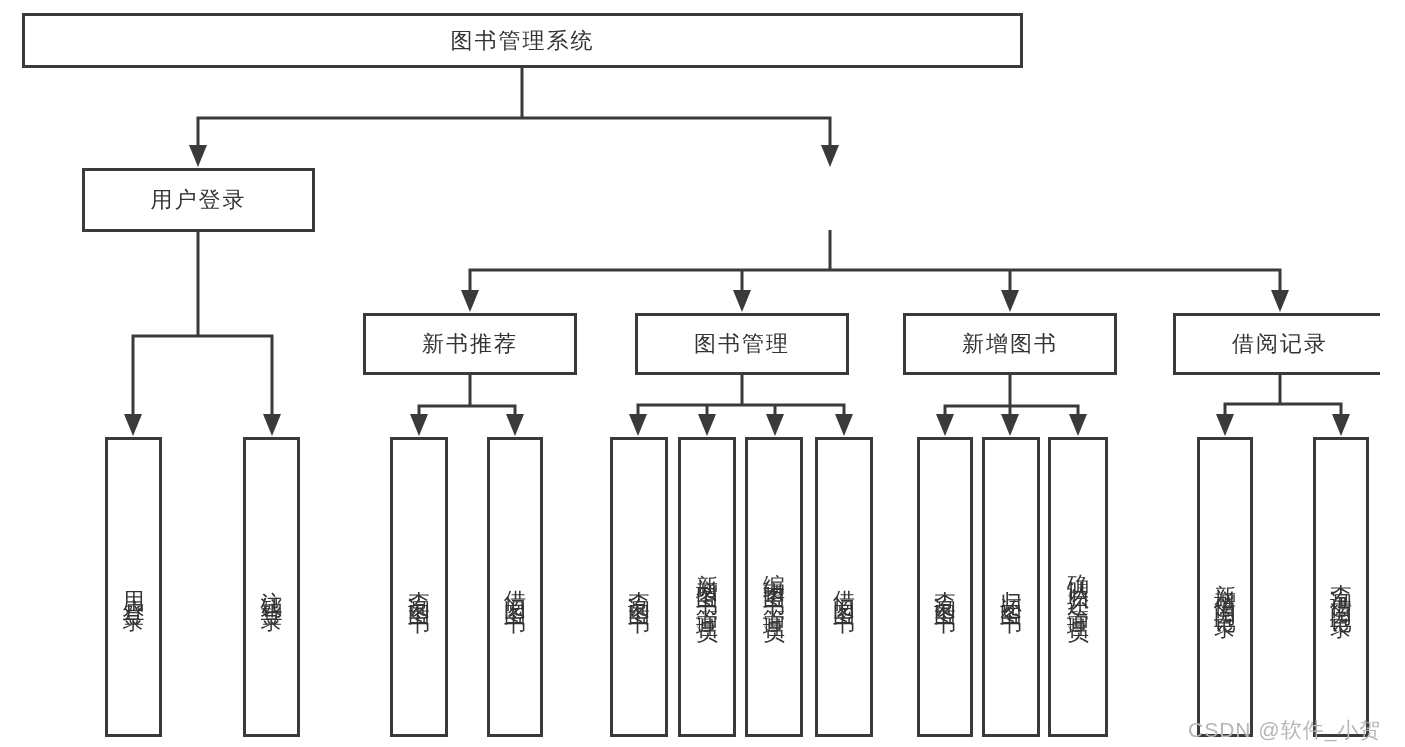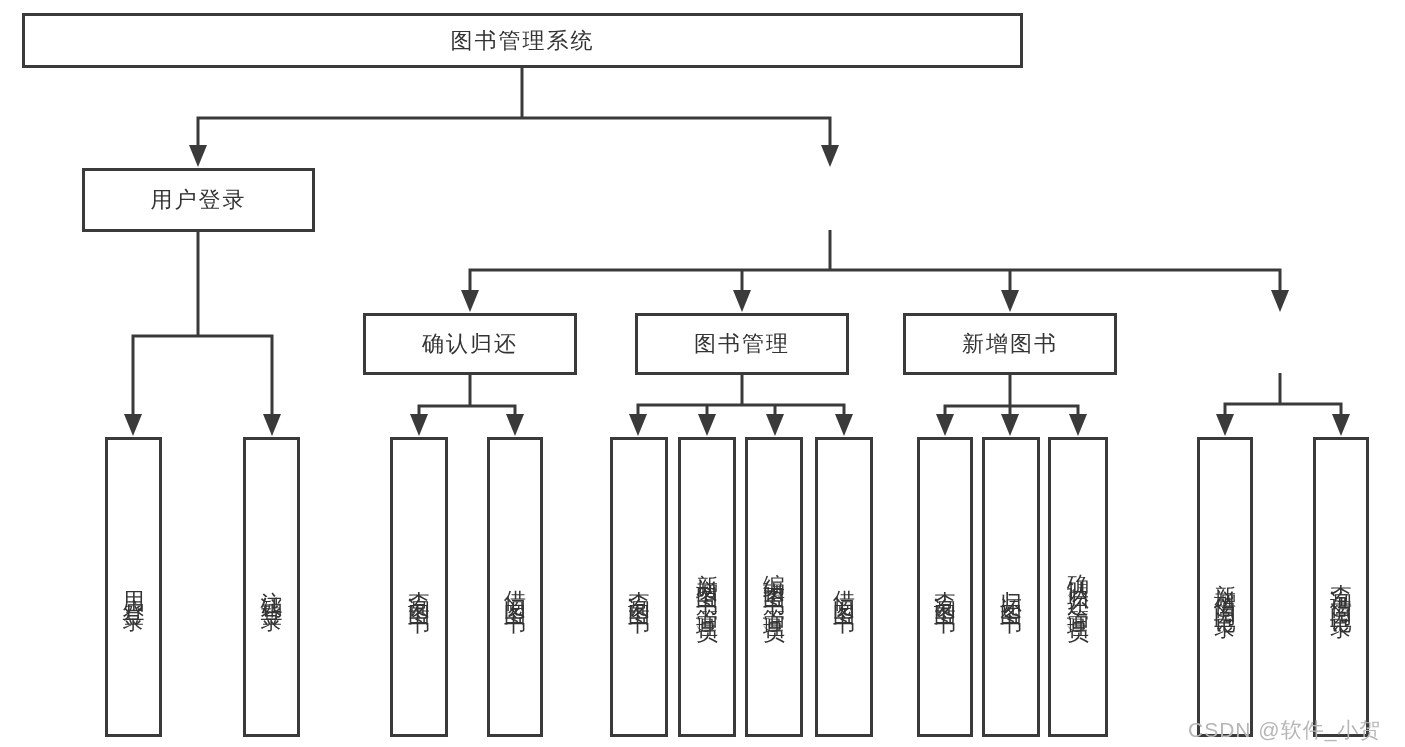--- a/index.html
+++ b/index.html
@@ -82,27 +82,30 @@
 
   <div class="box hbox" style="left:22px;top:13px;width:1001px;height:55px">
     <span>图书管理系统</span>
   </div>
 
   <div class="box hbox" style="left:82px;top:168px;width:233px;height:64px">
     <span>用户登录</span>
   </div>
 
   <div class="box hbox" style="left:363px;top:313px;width:214px;height:62px">
-    <span>确认归还</span>
+    <span>新书推荐</span>
   </div>
   <div class="box hbox" style="left:635px;top:313px;width:214px;height:62px">
     <span>图书管理</span>
   </div>
   <div class="box hbox" style="left:903px;top:313px;width:214px;height:62px">
     <span>新增图书</span>
+  </div>
+  <div class="box hbox" style="left:1173px;top:313px;width:214px;height:62px">
+    <span>借阅记录</span>
   </div>
 
   <div class="box vbox" style="left:105px;top:437px;width:57px;height:300px">
     <span>用户登录</span>
   </div>
   <div class="box vbox" style="left:243px;top:437px;width:57px;height:300px">
     <span>注销登录</span>
   </div>
 
   <div class="box vbox" style="left:390px;top:437px;width:58px;height:300px">

